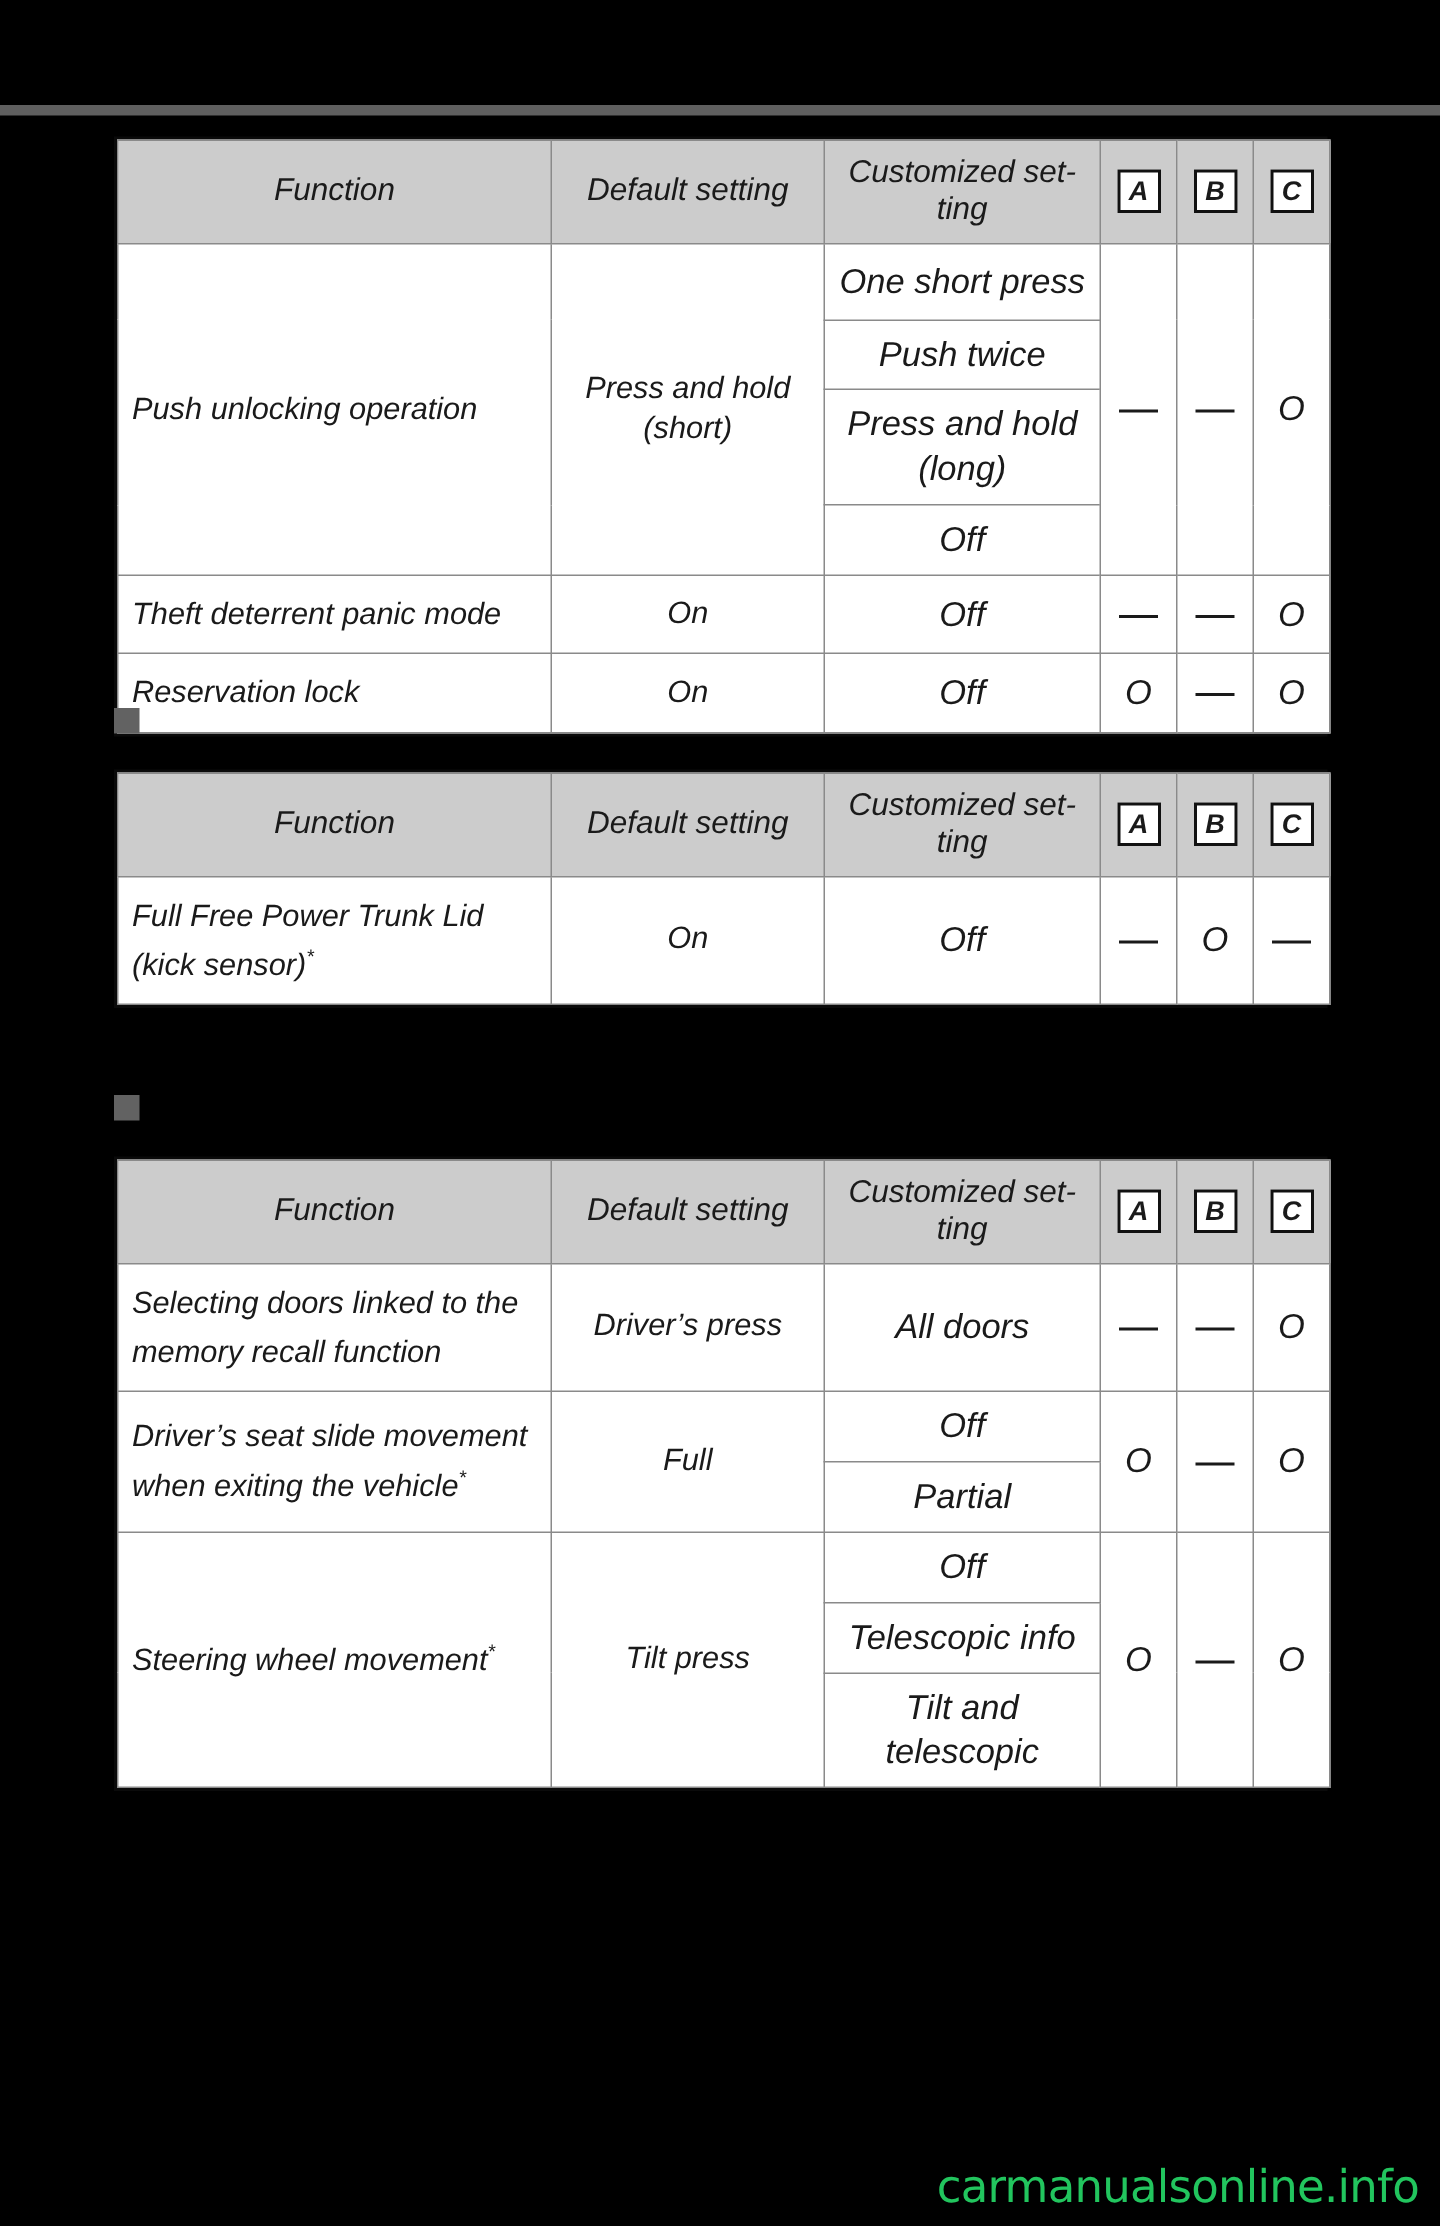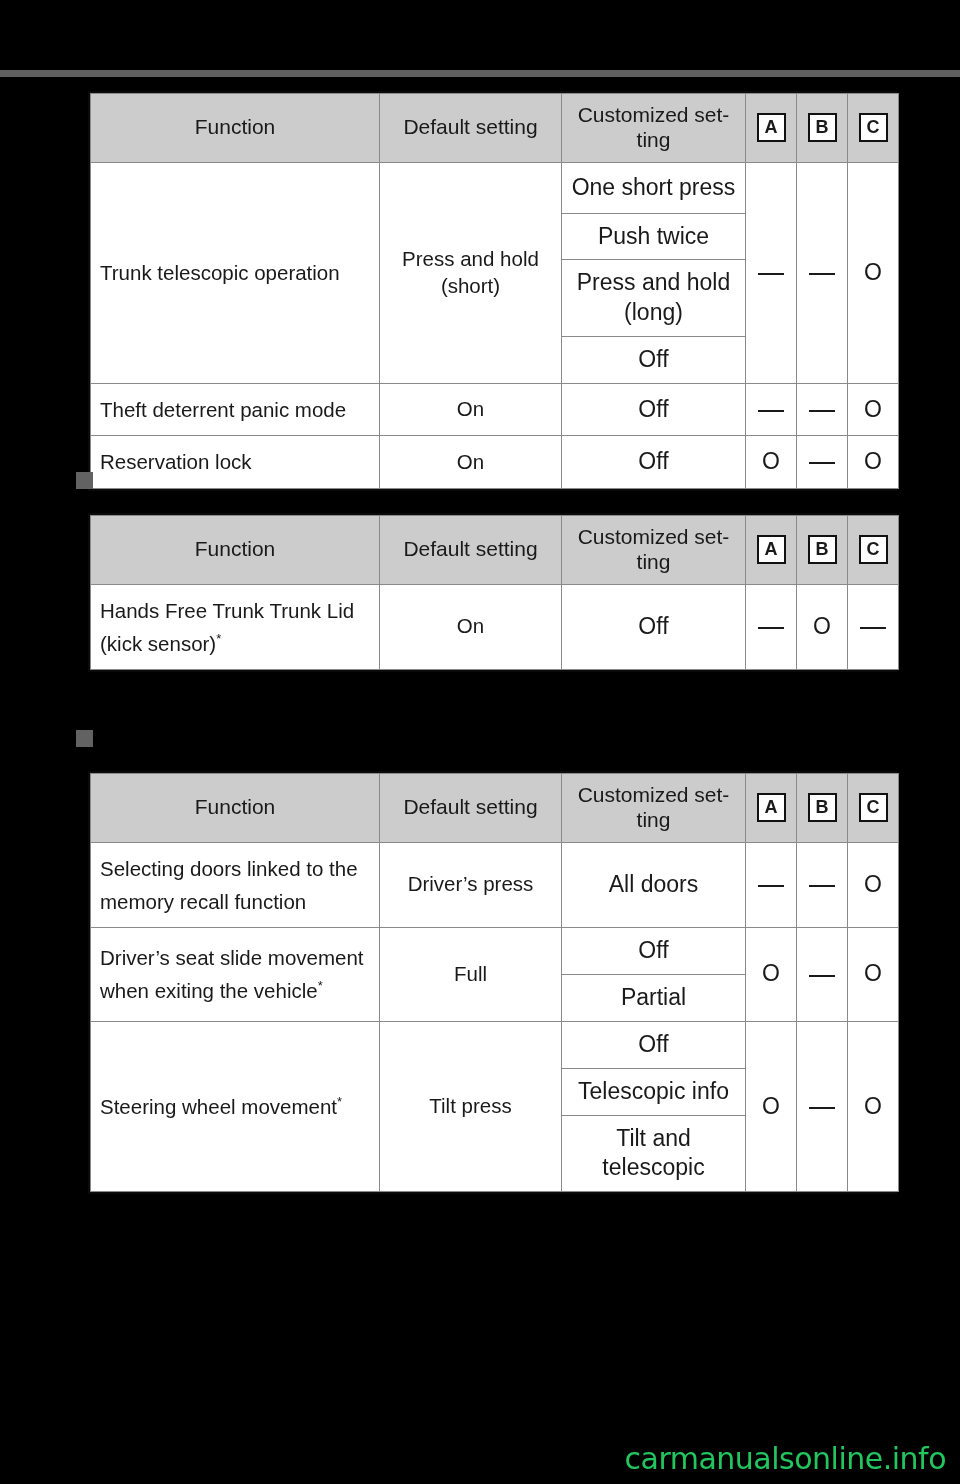--- a/index.html
+++ b/index.html
@@ -53,24 +53,25 @@
   .section-title {
     font-size: 19px;
     color: #000000;
     white-space: nowrap;
     letter-spacing: 0.1px;
   }
 
   
   .tbl-wrap {
     position: absolute;
-    left: 88px;
+    left: 76px;
     width: 809px;
     background: #ffffff;
     border: 2.5px solid #0a0a0a;
+    font-style: italic;
   }
   table.ct {
     width: 100%;
     border-collapse: collapse;
     table-layout: fixed;
     background: #ffffff;
   }
   table.ct col.c-func { width: 289px; }
   table.ct col.c-def  { width: 182px; }
   table.ct col.c-cust { width: 184px; }
@@ -186,21 +187,21 @@
           <th>Default setting</th>
           <th>Customized set-<br>ting</th>
           <th class="abc-h"><span class="abc-box">A</span></th>
           <th class="abc-h"><span class="abc-box">B</span></th>
           <th class="abc-h"><span class="abc-box">C</span></th>
         </tr>
       </thead>
       <tbody>
 
         <tr style="height:51px;">
-          <td class="func" rowspan="4">Trunk telescopic operation</td>
+          <td class="func" rowspan="4">Push unlocking operation</td>
           <td class="mid" rowspan="4">
             <span>Press and hold</span><br>
             <span>(short)</span>
           </td>
           <td class="cust">One short press</td>
           <td class="mark" rowspan="4"><span class="glyph-dash"></span></td>
           <td class="mark" rowspan="4"><span class="glyph-dash"></span></td>
           <td class="mark" rowspan="4"><span class="glyph-o">O</span></td>
         </tr>
         <tr style="height:43px;">
@@ -258,21 +259,21 @@
           <th>Default setting</th>
           <th>Customized set-<br>ting</th>
           <th class="abc-h"><span class="abc-box">A</span></th>
           <th class="abc-h"><span class="abc-box">B</span></th>
           <th class="abc-h"><span class="abc-box">C</span></th>
         </tr>
       </thead>
       <tbody>
         <tr style="height:82px;">
           <td class="func">
-            <span>Hands Free Trunk Trunk Lid</span><br>
+            <span>Full Free Power Trunk Lid</span><br>
             <span>(kick sensor)</span><span class="ast">*</span>
           </td>
           <td class="mid">On</td>
           <td class="cust">Off</td>
           <td class="mark"><span class="glyph-dash"></span></td>
           <td class="mark"><span class="glyph-o">O</span></td>
           <td class="mark"><span class="glyph-dash"></span></td>
         </tr>
       </tbody>
     </table>

